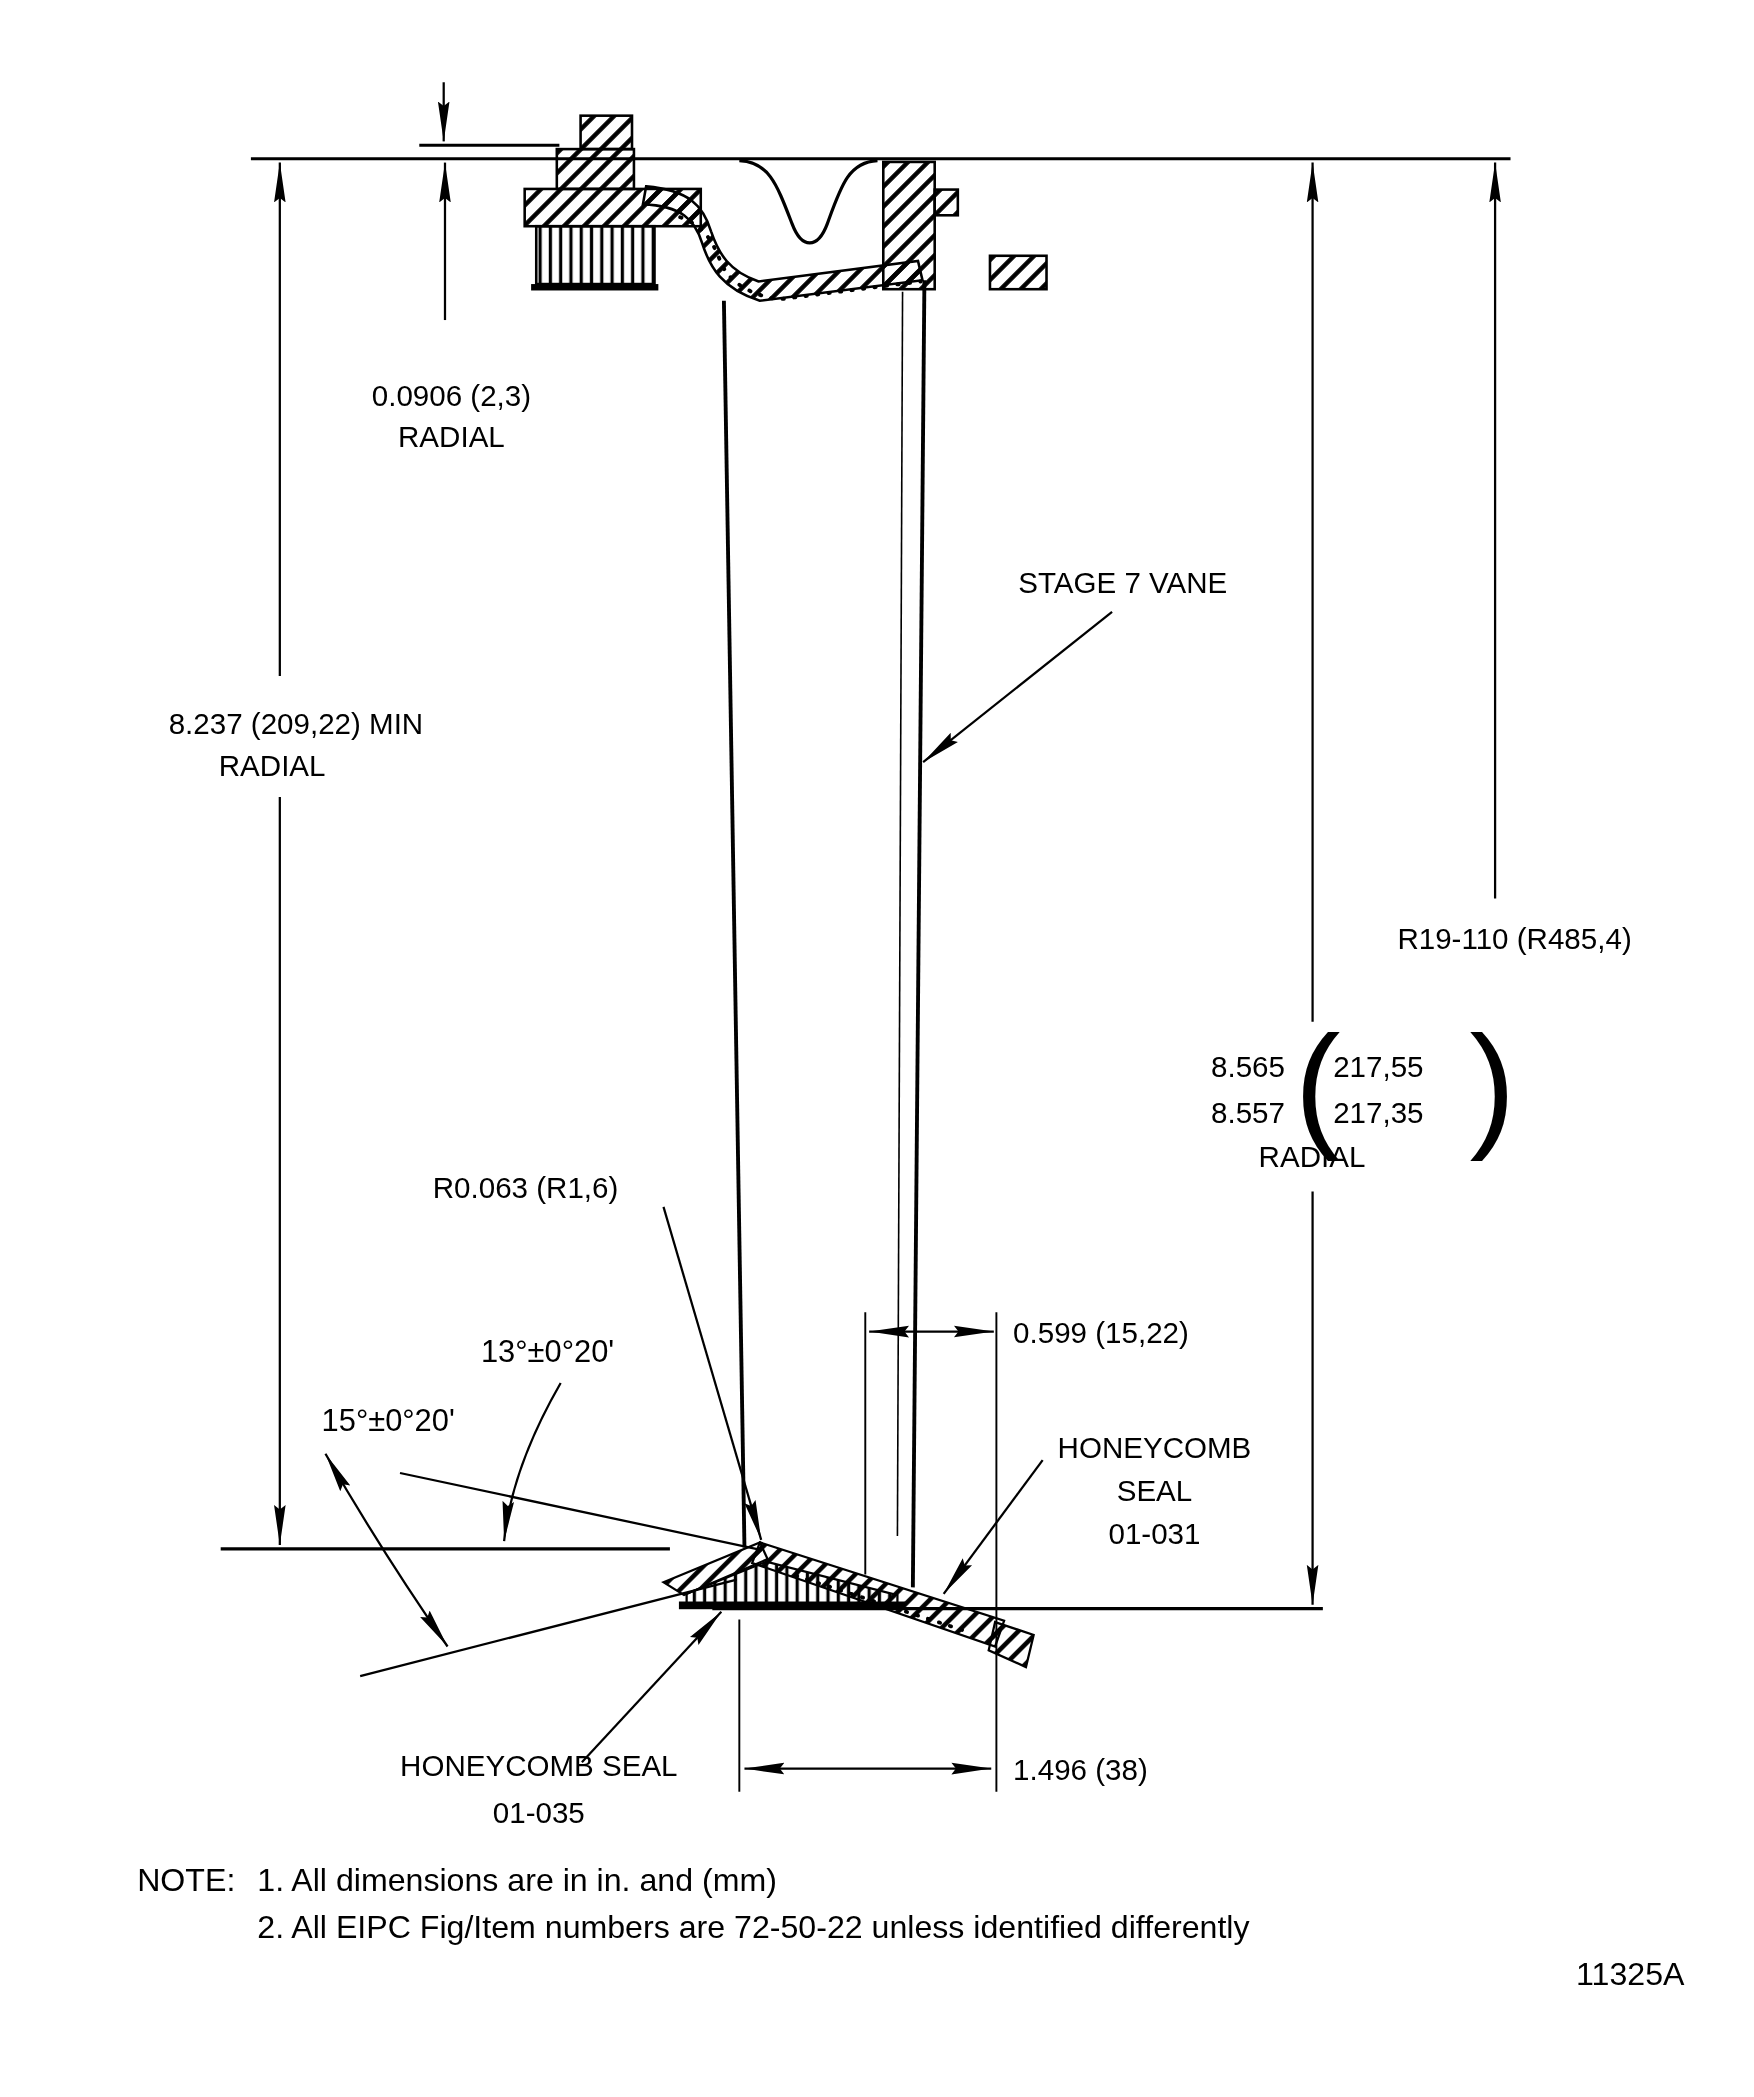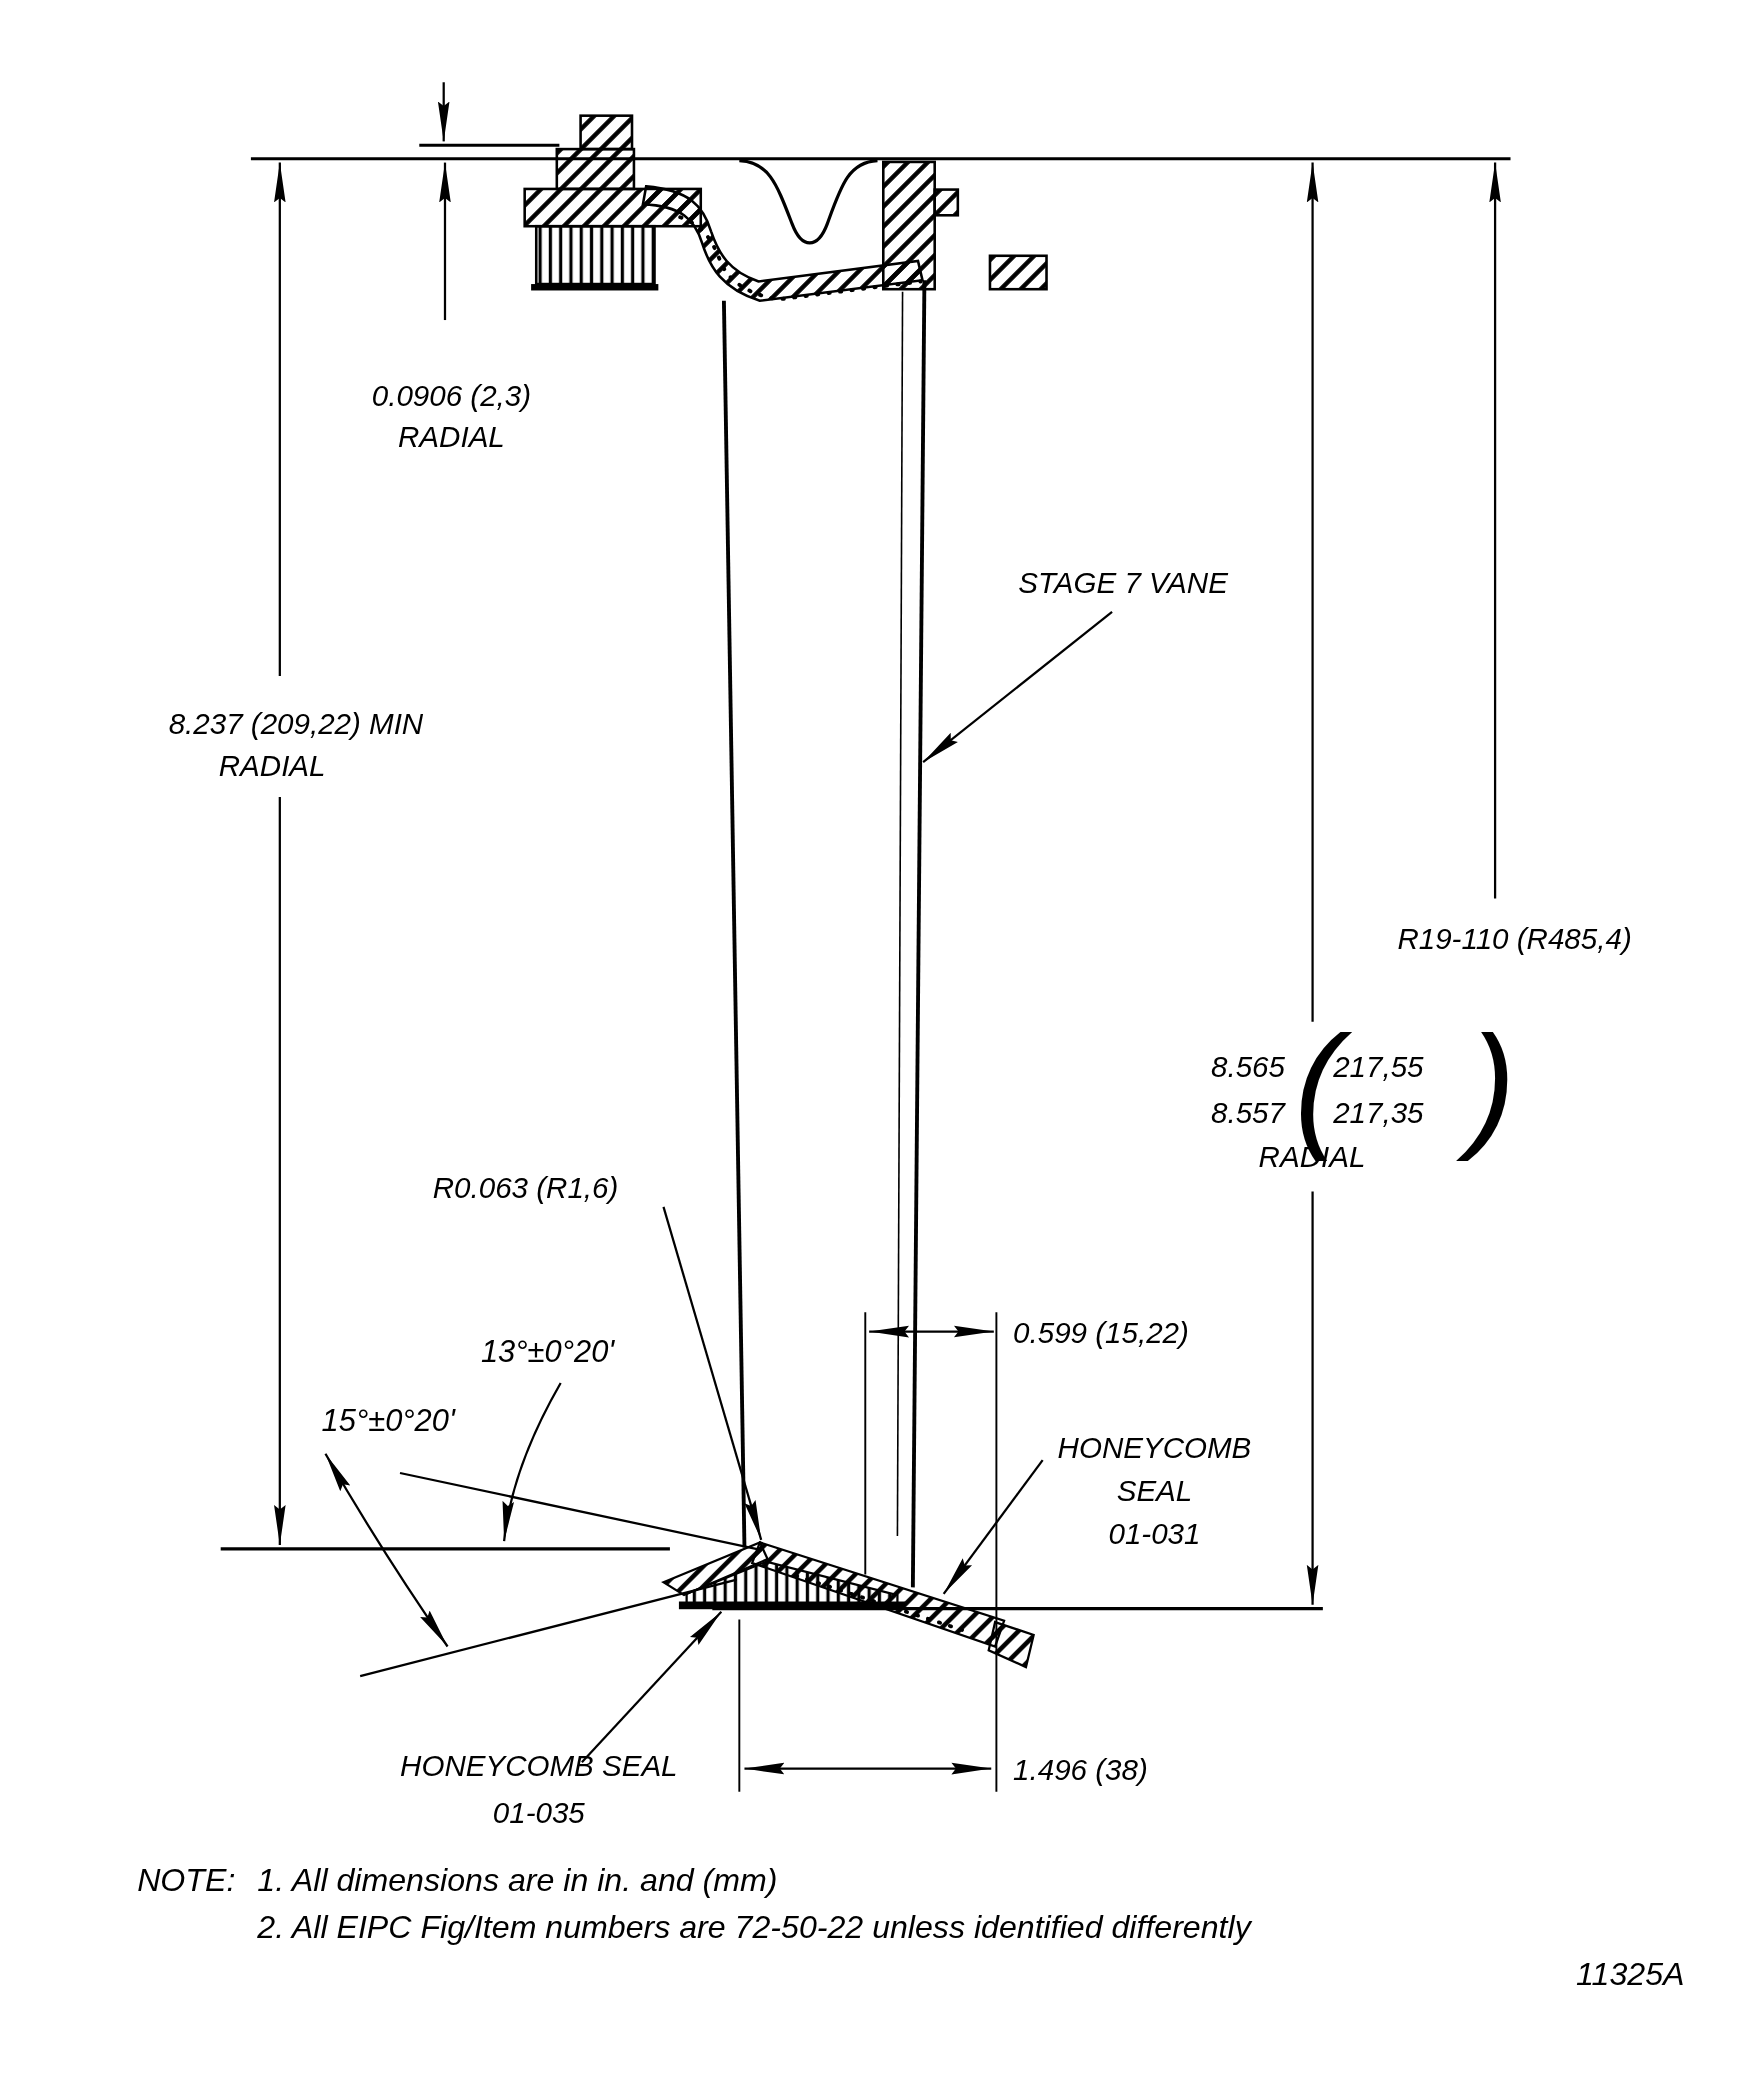--- a/index.html
+++ b/index.html
@@ -1,16 +1,16 @@
 <!DOCTYPE html>
 <html style="font-size:10.3px"><head>
 <meta charset="utf-8">
 <style>
   html,body{margin:0;padding:0;background:#ffffff;}
-  .page{width:1755px;height:2097px;background:#ffffff;position:relative;overflow:hidden;font-style:italic;}
+  .page{width:1755px;height:2097px;background:#ffffff;position:relative;overflow:hidden;}
   svg{display:block;}
   .lbl{font-family:"Liberation Sans", sans-serif;fill:#000000;stroke:none;}
   .ink{stroke:#000000;}
 </style>
 </head>
 <body>
 
 <div class="page">
 <svg viewBox="0 0 2730 3263" width="1755" height="2097">
   <defs>

